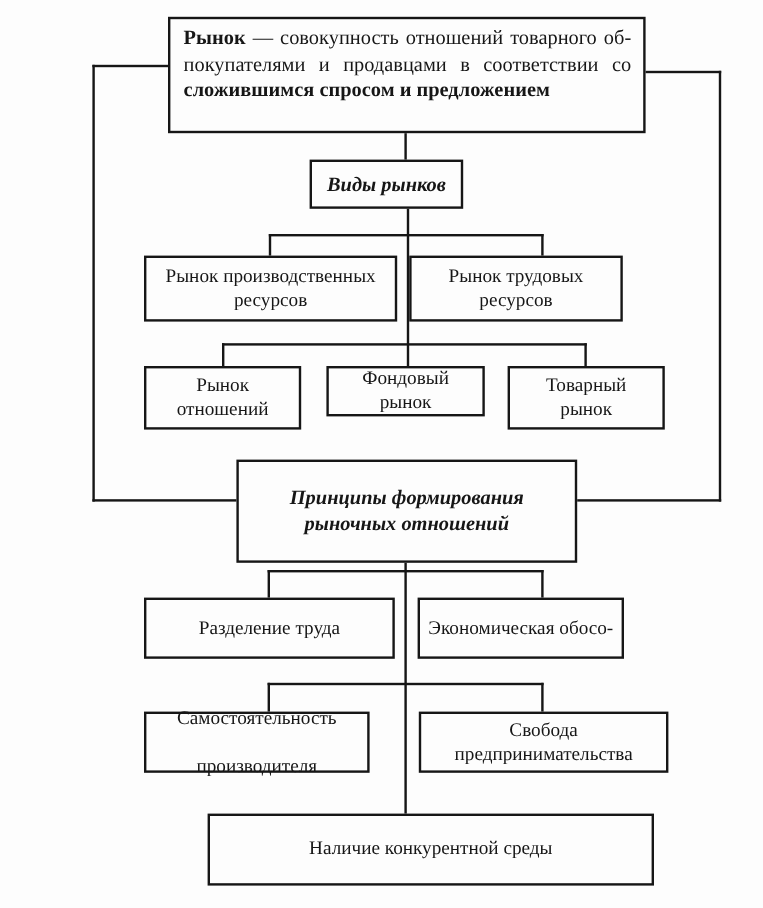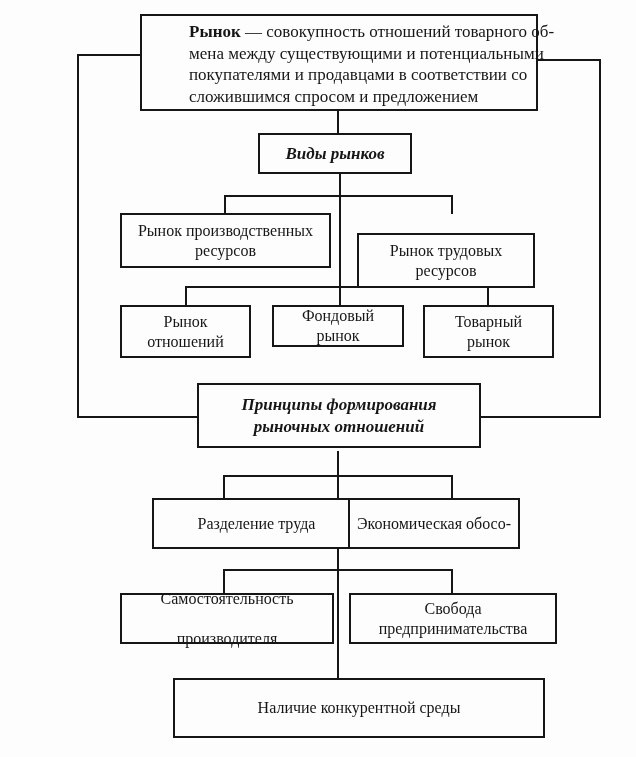--- a/index.html
+++ b/index.html
@@ -28,22 +28,22 @@
   }
   .node{font-size:16px;line-height:20px;}
   .heading{font-weight:bold;font-style:italic;font-size:17px;line-height:22px;}
   
   .defbox{
     display:block;
     padding:5px 10px 0 11px;
     font-size:17px;line-height:21.5px;
     text-align:justify;
   }
-  .def-line{text-align:justify;text-align-last:justify;white-space:nowrap;margin-left:36px;}
-  .def-line.last{text-align:center;text-align-last:left;}
+  .def-line{text-align:justify;text-align-last:justify;white-space:nowrap;}
+  .def-line.last{text-align:center;text-align-last:left;font-weight:bold;}
   .term{font-weight:bold;}
   
   .hline,.vline{position:absolute;background:var(--line);}
   .hline{height:2px;}
   .vline{width:2px;}
 </style>
 </head>
 <body>
 
 <div class="canvas">
@@ -72,64 +72,63 @@
   <div class="hline" style="left:223px;top:475px;width:230px;"></div>
   <div class="vline" style="left:223px;top:475px;height:24px;"></div>
   <div class="vline" style="left:451px;top:475px;height:24px;"></div>
 
   <div class="hline" style="left:223px;top:569px;width:230px;"></div>
   <div class="vline" style="left:223px;top:569px;height:25px;"></div>
   <div class="vline" style="left:451px;top:569px;height:25px;"></div>
 
   <div class="box defbox" style="left:140px;top:14px;width:398px;height:97px;">
     <div class="def-line"><b class="term">Рынок</b> <span>— совокупность отношений товарного об-</span></div>
-    <div class="def-line">мена между существующими и потенциальными</div>
     <div class="def-line">покупателями и продавцами в соответствии со</div>
     <div class="def-line last">сложившимся спросом и предложением</div>
   </div>
 
-  <div class="box heading" style="left:258px;top:133px;width:154px;height:41px;">
+  <div class="box heading" style="left:258px;top:133px;width:128px;height:41px;">
     <div>Виды рынков</div>
   </div>
 
   <div class="box node" style="left:120px;top:213px;width:211px;height:55px;">
     <div>Рынок производственных</div>
     <div>ресурсов</div>
   </div>
-  <div class="box node" style="left:357px;top:213px;width:178px;height:55px;margin-top:20px;">
+  <div class="box node" style="left:341px;top:213px;width:178px;height:55px;">
     <div>Рынок трудовых</div>
     <div>ресурсов</div>
   </div>
 
   <div class="box node" style="left:120px;top:305px;width:131px;height:53px;">
     <div>Рынок</div>
     <div>отношений</div>
   </div>
   <div class="box node" style="left:272px;top:305px;width:132px;height:42px;">
     <div>Фондовый</div>
     <div>рынок</div>
   </div>
   <div class="box node" style="left:423px;top:305px;width:131px;height:53px;font-family:Liberation Serif, serif;">
     <div>Товарный</div>
     <div>рынок</div>
   </div>
 
-  <div class="box heading" style="left:197px;top:383px;width:284px;height:65px;font-style:italic;">
+  <div class="box heading" style="left:197px;top:383px;width:284px;height:86px;font-style:italic;">
     <div>Принципы формирования</div>
     <div>рыночных отношений</div>
   </div>
 
-  <div class="box node" style="left:120px;top:498px;width:209px;height:51px;margin-left:32px;">
+  <div class="box node" style="left:120px;top:498px;width:209px;height:51px;">
     <div>Разделение труда</div>
   </div>
   <div class="box node" style="left:348px;top:498px;width:172px;height:51px;">
     <div>Экономическая обосо-</div>
   </div>
 
-  <div class="box node" style="left:120px;top:593px;width:214px;height:51px;gap:20px;">
+  <div class="box node" style="left:120px;top:593px;width:188px;height:51px;gap:20px;">
     <div>Самостоятельность</div>
     <div>производителя</div>
   </div>
   <div class="box node" style="left:349px;top:593px;width:208px;height:51px;">
     <div>Свобода</div>
     <div>предпринимательства</div>
   </div>
 
   <div class="box node" style="left:173px;top:678px;width:372px;height:60px;">
     <div>Наличие конкурентной среды</div>

